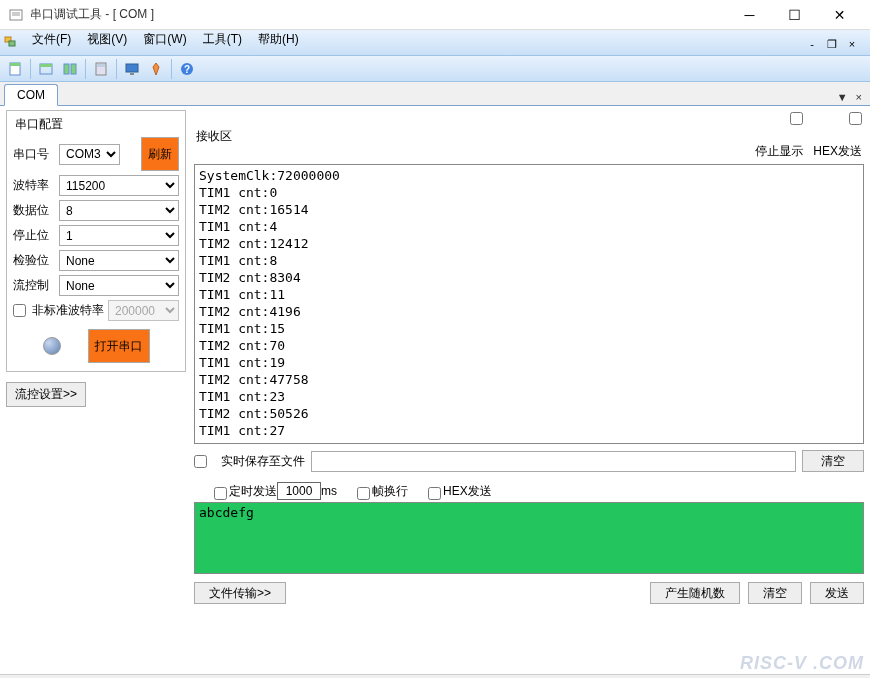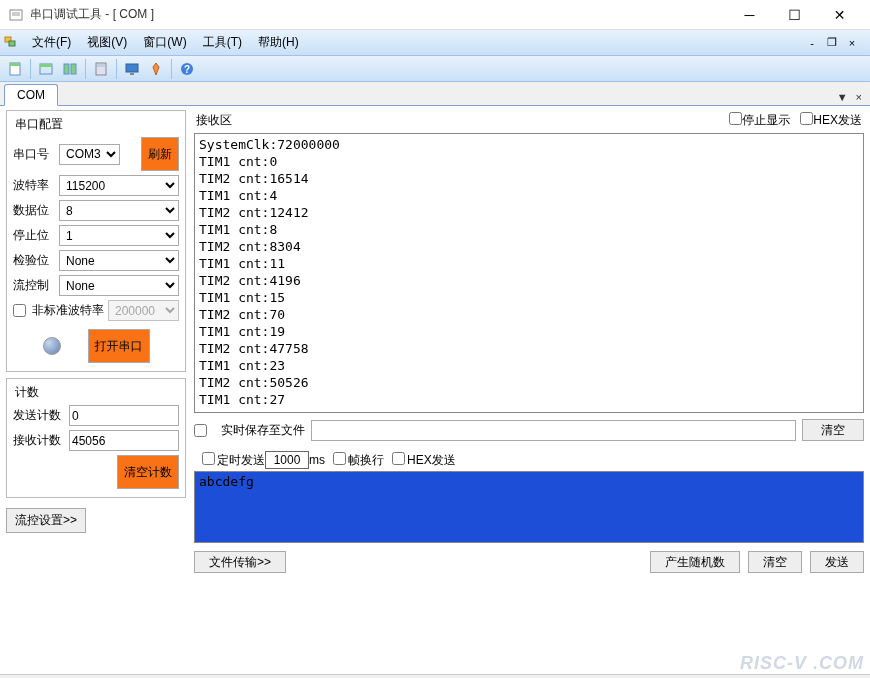--- a/index.html
+++ b/index.html
@@ -4,21 +4,21 @@
 <style>
 * { box-sizing: border-box; margin: 0; padding: 0; font-family: "Microsoft YaHei", SimSun, sans-serif; }
 body { width: 870px; height: 678px; background: #fff; font-size: 12px; overflow: hidden; position: relative; }
 
 .titlebar { height: 30px; background: #fff; border-bottom: 1px solid #ddd; display: flex; align-items: center; padding: 0 8px; }
 .titlebar .icon { width: 16px; height: 16px; margin-right: 6px; }
 .titlebar .title { flex: 1; font-size: 12px; color: #333; }
 .titlebar .winbtns { display: flex; }
 .titlebar .winbtn { width: 45px; height: 28px; display: flex; align-items: center; justify-content: center; font-size: 14px; cursor: default; }
 
-.menubar { height: 26px; background: linear-gradient(#e8f2fd, #c9e0f7); border-bottom: 1px solid #9fc3e8; display: flex; align-items: center; padding: 12px 4px; }
+.menubar { height: 26px; background: linear-gradient(#e8f2fd, #c9e0f7); border-bottom: 1px solid #9fc3e8; display: flex; align-items: flex-end; padding: 4px 4px; }
 .menubar .menuicon { width: 16px; height: 16px; margin-right: 4px; }
 .menubar .menuitem { padding: 3px 8px; cursor: default; font-size: 12px; }
 .menubar .mdibtns { margin-left: auto; display: flex; gap: 4px; padding-right: 6px; }
 .menubar .mdibtn { width: 16px; height: 14px; font-size: 11px; display: flex; align-items: center; justify-content: center; cursor: default; }
 
 .toolbar { height: 26px; background: linear-gradient(#e8f2fd, #c9e0f7); border-bottom: 1px solid #9fc3e8; display: flex; align-items: center; padding: 0 4px; gap: 2px; }
 .toolbar .tbtn { width: 22px; height: 22px; display: flex; align-items: center; justify-content: center; cursor: default; border: 1px solid transparent; }
 .toolbar .sep { width: 1px; height: 20px; background: #9fc3e8; margin: 0 2px; }
 
 .tabbar { height: 24px; background: #f0f0f0; border-bottom: 1px solid #7da2ce; display: flex; align-items: flex-end; padding-left: 4px; position: relative; }
@@ -40,34 +40,34 @@
 .indicator { width: 18px; height: 18px; border-radius: 50%; background: radial-gradient(circle at 30% 30%, #c8d8f0, #6080b0); border: 1px solid #999; }
 .openbtn { border: 2px solid #3a78d6; background: #e8f2fd; padding: 3px 18px; font-size: 12px; cursor: default; }
 
 .countgroup .cfgrow input { width: 86px; }
 
 .flowbtn { border: 1px solid #aaa; background: #eee; padding: 3px 8px; font-size: 12px; cursor: default; }
 
 .rightpanel { flex: 1; display: flex; flex-direction: column; }
 .rxheader { display: flex; align-items: center; font-size: 12px; padding: 2px 2px 4px 2px; }
 .rxheader .title { flex: 1; }
-.rxheader label { display: flex; align-items: flex-start; gap: 0; margin-left: 10px; }
+.rxheader label { display: flex; align-items: flex-end; gap: 18px; margin-left: 10px; flex-direction: column; }
 .rxbox { flex: 0 0 280px; border: 1px solid #888; background: #fff; font-family: SimSun, monospace; font-size: 13px; padding: 2px 4px; white-space: pre; overflow-y: scroll; line-height: 17px; }
 
 .saverow { display: flex; align-items: center; gap: 6px; margin-top: 6px; }
 .saverow label { display: flex; align-items: center; gap: 14px; font-size: 12px; }
 .saverow .pathinput { flex: 1; height: 21px; border: 1px solid #aaa; background: #fff; }
 .saverow button { height: 22px; padding: 0 18px; font-size: 12px; border: 1px solid #aaa; background: #eee; cursor: default; }
 
 .txheader { display: flex; align-items: center; font-size: 12px; margin-top: 10px; }
 .txheader .title { flex: 1; }
-.txheader label { display: flex; align-items: flex-start; gap: 2px; margin-left: 8px; }
+.txheader label { display: flex; align-items: flex-end; gap: 2px; margin-left: 20px; }
 .txheader input[type=text] { width: 44px; height: 18px; border: 1px solid #666; font-size: 12px; text-align: center; padding: 0 2px; }
 
-.txbox { height: 72px; border: 1px solid #888; background: #1d4ed8; font-family: SimSun, monospace; font-size: 13px; padding: 2px 4px; margin-top: 2px; resize: none; outline: none; }
+.txbox { height: 72px; border: 1px solid #888; background: #22c55e; font-family: SimSun, monospace; font-size: 13px; padding: 2px 4px; margin-top: 2px; resize: none; outline: none; }
 
 .txbtns { display: flex; gap: 8px; margin-top: 8px; align-items: center; }
 .txbtns button { height: 22px; padding: 0 14px; font-size: 12px; border: 1px solid #aaa; background: #eee; cursor: default; }
 .txbtns .spacer { flex: 1; }
 
 .bottomscroll { height: 18px; background: #f0f0f0; border-top: 1px solid #ccc; position: relative; }
 .bottomscroll::before { content: "◄"; position: absolute; left: 2px; top: 1px; font-size: 10px; color: #888; }
 .bottomscroll::after { content: "►"; position: absolute; right: 2px; top: 1px; font-size: 10px; color: #888; }
 
 .watermark { position: absolute; right: 6px; bottom: 4px; color: rgba(120,140,180,0.35); font-weight: bold; font-style: italic; font-size: 18px; pointer-events: none; letter-spacing: 1px; }
@@ -195,34 +195,20 @@
         <input type="checkbox" style="">
         <span>非标准波特率</span>
         <select disabled="" style="width:60px;background:#f0f0f0;"><option>200000</option></select>
       </div>
       <div class="cfgrow" style="justify-content:center;gap:10px;margin-top:8px;">
         <div class="indicator"></div>
         <button class="openbtn">打开串口</button>
       </div>
     </div>
 
-    <div class="groupbox countgroup">
-      <div class="gtitle">计数</div>
-      <div class="cfgrow">
-        <span class="lbl" style="width:52px;">发送计数</span>
-        <input type="text" value="0" style="">
-      </div>
-      <div class="cfgrow">
-        <span class="lbl" style="width:52px;">接收计数</span>
-        <input type="text" value="45056" style="">
-      </div>
-      <div class="cfgrow" style="justify-content:flex-end;">
-        <button>清空计数</button>
-      </div>
-    </div>
 
     <div style="margin-top:4px;">
       <button class="flowbtn">流控设置&gt;&gt;</button>
     </div>
   </div>
 
   <div class="rightpanel">
     <div class="rxheader">
       <span class="title">接收区</span>
       <label>

